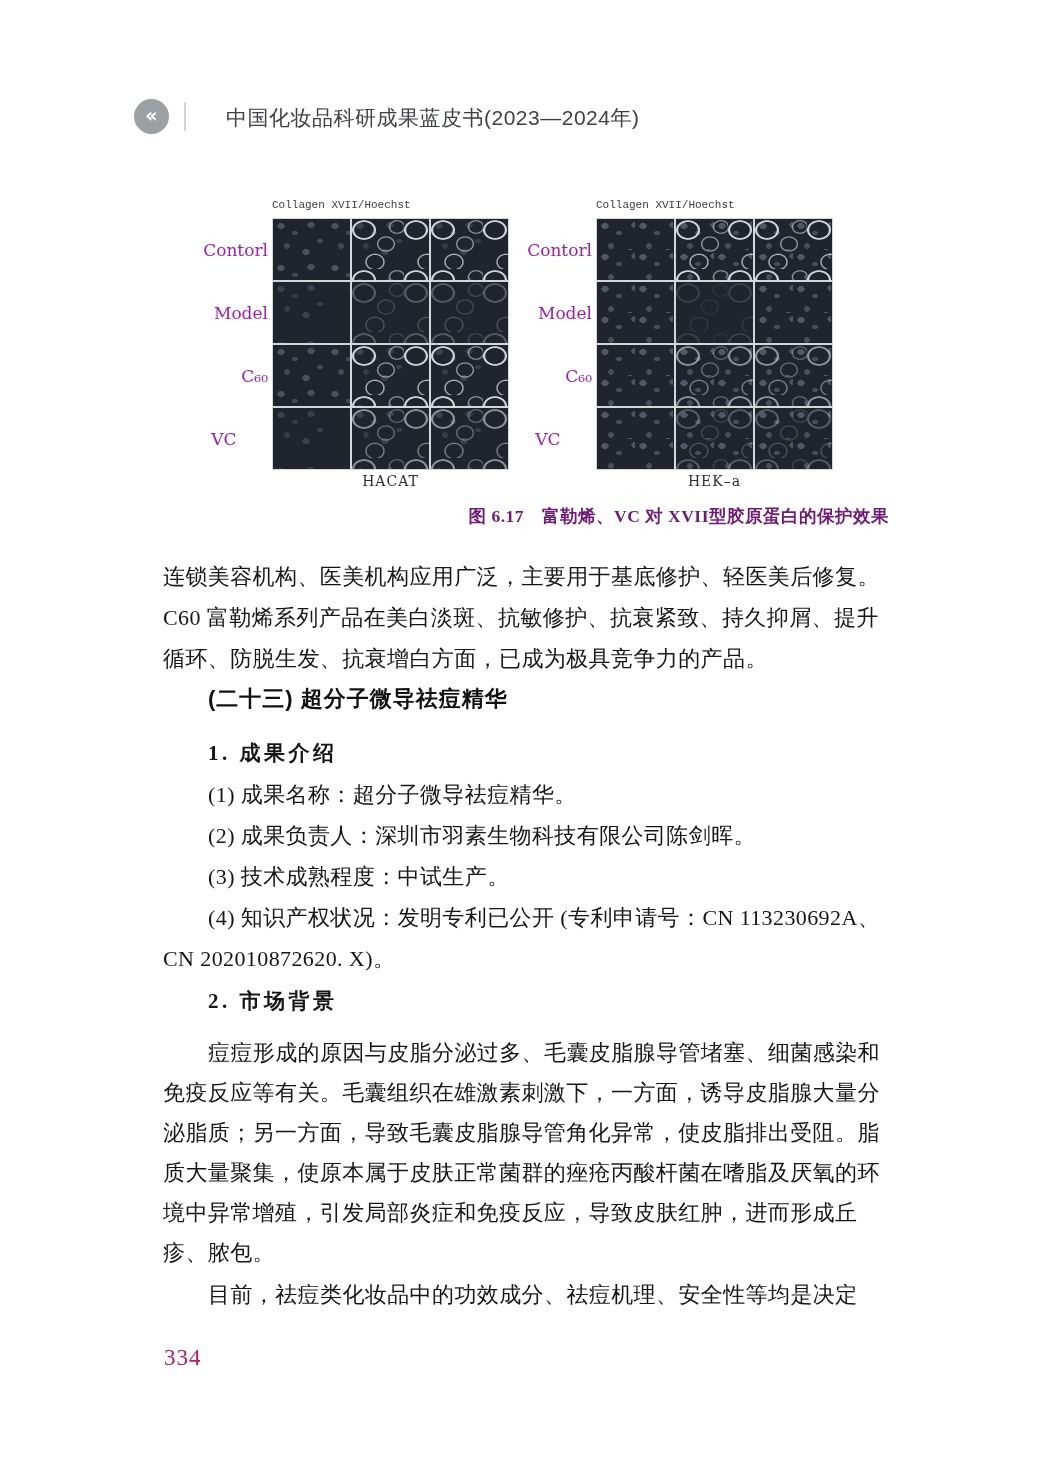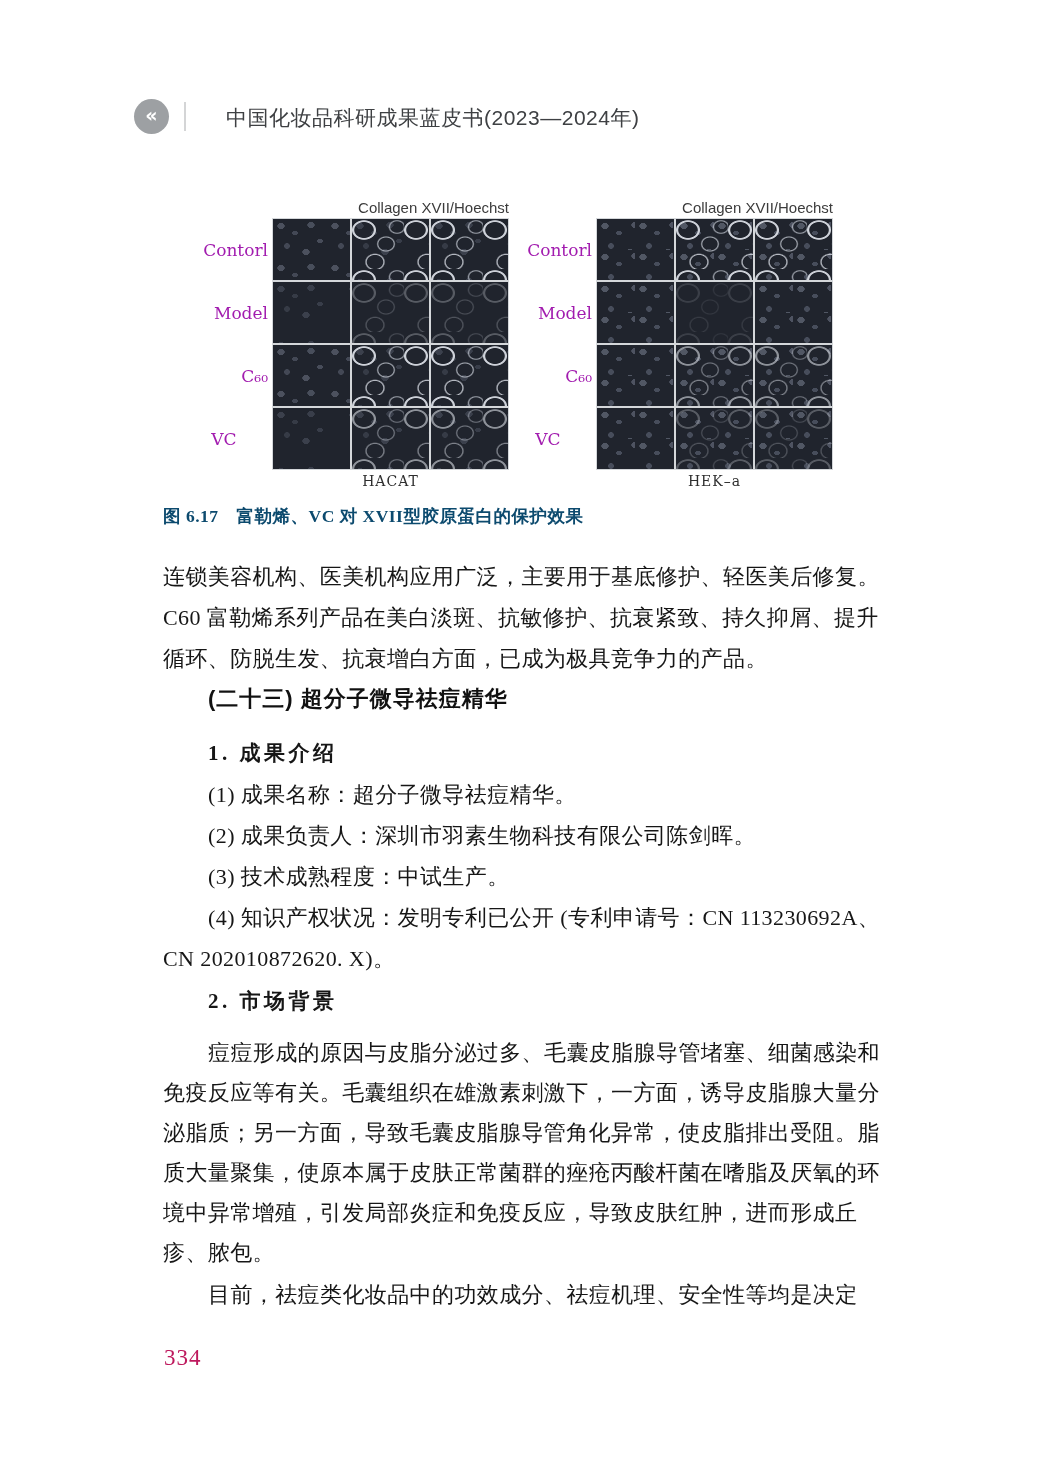--- a/index.html
+++ b/index.html
@@ -9,22 +9,22 @@
   
   .hdr-icon{position:absolute;left:134px;top:99px;width:35px;height:35px;border-radius:50%;
             background:#9da0a3;color:#ffffff;display:flex;align-items:center;justify-content:center;
             font-family:"DejaVu Sans",sans-serif;font-size:19px;font-weight:bold;line-height:1;
             padding-bottom:2px;box-sizing:border-box;}
   .hdr-divider{position:absolute;left:184px;top:102px;width:2px;height:29px;background:#d4d5d6;}
   .hdr-title{position:absolute;left:198px;top:104px;font-family:"Liberation Sans","DejaVu Sans",sans-serif;
              font-size:21px;color:#3e4043;letter-spacing:0.5px;margin-left:28px;}
 
   
-  .panel-title{position:absolute;top:199px;width:237px;text-align:right;
-               font-family:Liberation Sans, sans-serif;font-size:15px;color:#3c3c3c;}
+  .panel-title{position:absolute;top:199px;width:237px;text-align:left;
+               font-family:Liberation Mono, monospace;font-size:11px;color:#3c3c3c;}
   .pt-left{left:272px;} .pt-right{left:596px;}
 
   .grid{position:absolute;top:218px;display:grid;grid-template-columns:repeat(3,77px);
         grid-auto-rows:61px;gap:2px;background:#d4d7da;padding:1px;}
   .g-left{left:272px;} .g-right{left:596px;}
 
   .cell{position:relative;background:#20242d;overflow:hidden;}
   .cell::before,.cell::after{content:"";position:absolute;inset:0;background-repeat:repeat;opacity:0;}
   
   .cell::before{
@@ -51,22 +51,22 @@
 
   .row-label{position:absolute;width:88px;text-align:right;font-family:"DejaVu Serif",serif;
              font-size:17px;color:#a21caf;line-height:22px;}
   .rl-left{left:180px;} .rl-right{left:504px;}
   .rl-0{top:239px;} .rl-1{top:302px;} .rl-2{top:365px;} .rl-3{top:428px;text-align:center;}
 
   .x-label{position:absolute;top:473px;width:237px;text-align:center;
            font-family:"DejaVu Serif",serif;font-size:14px;letter-spacing:1px;color:#2e2e2e;}
   .xl-left{left:272px;} .xl-right{left:596px;}
 
-  .caption{position:absolute;left:163px;top:504px;width:726px;text-align:left;
-           font-weight:bold;font-size:17.5px;color:#0c4a6e;letter-spacing:0.5px;}
+  .caption{position:absolute;left:163px;top:504px;width:726px;text-align:right;
+           font-weight:bold;font-size:17.5px;color:#701a75;letter-spacing:0.5px;}
 
   
   .para{position:absolute;left:163px;width:728px;font-size:22px;letter-spacing:0.4px;}
   .line{line-height:41px;white-space:nowrap;}
   .lh40 .line{line-height:40px;}
   .ind{text-indent:45px;}
   .p1{top:556px;}
   .heading{position:absolute;left:163px;top:684px;width:728px;
            font-family:"Liberation Sans","DejaVu Sans",sans-serif;font-weight:700;
            font-size:22px;color:#111111;text-indent:45px;letter-spacing:1px;}

